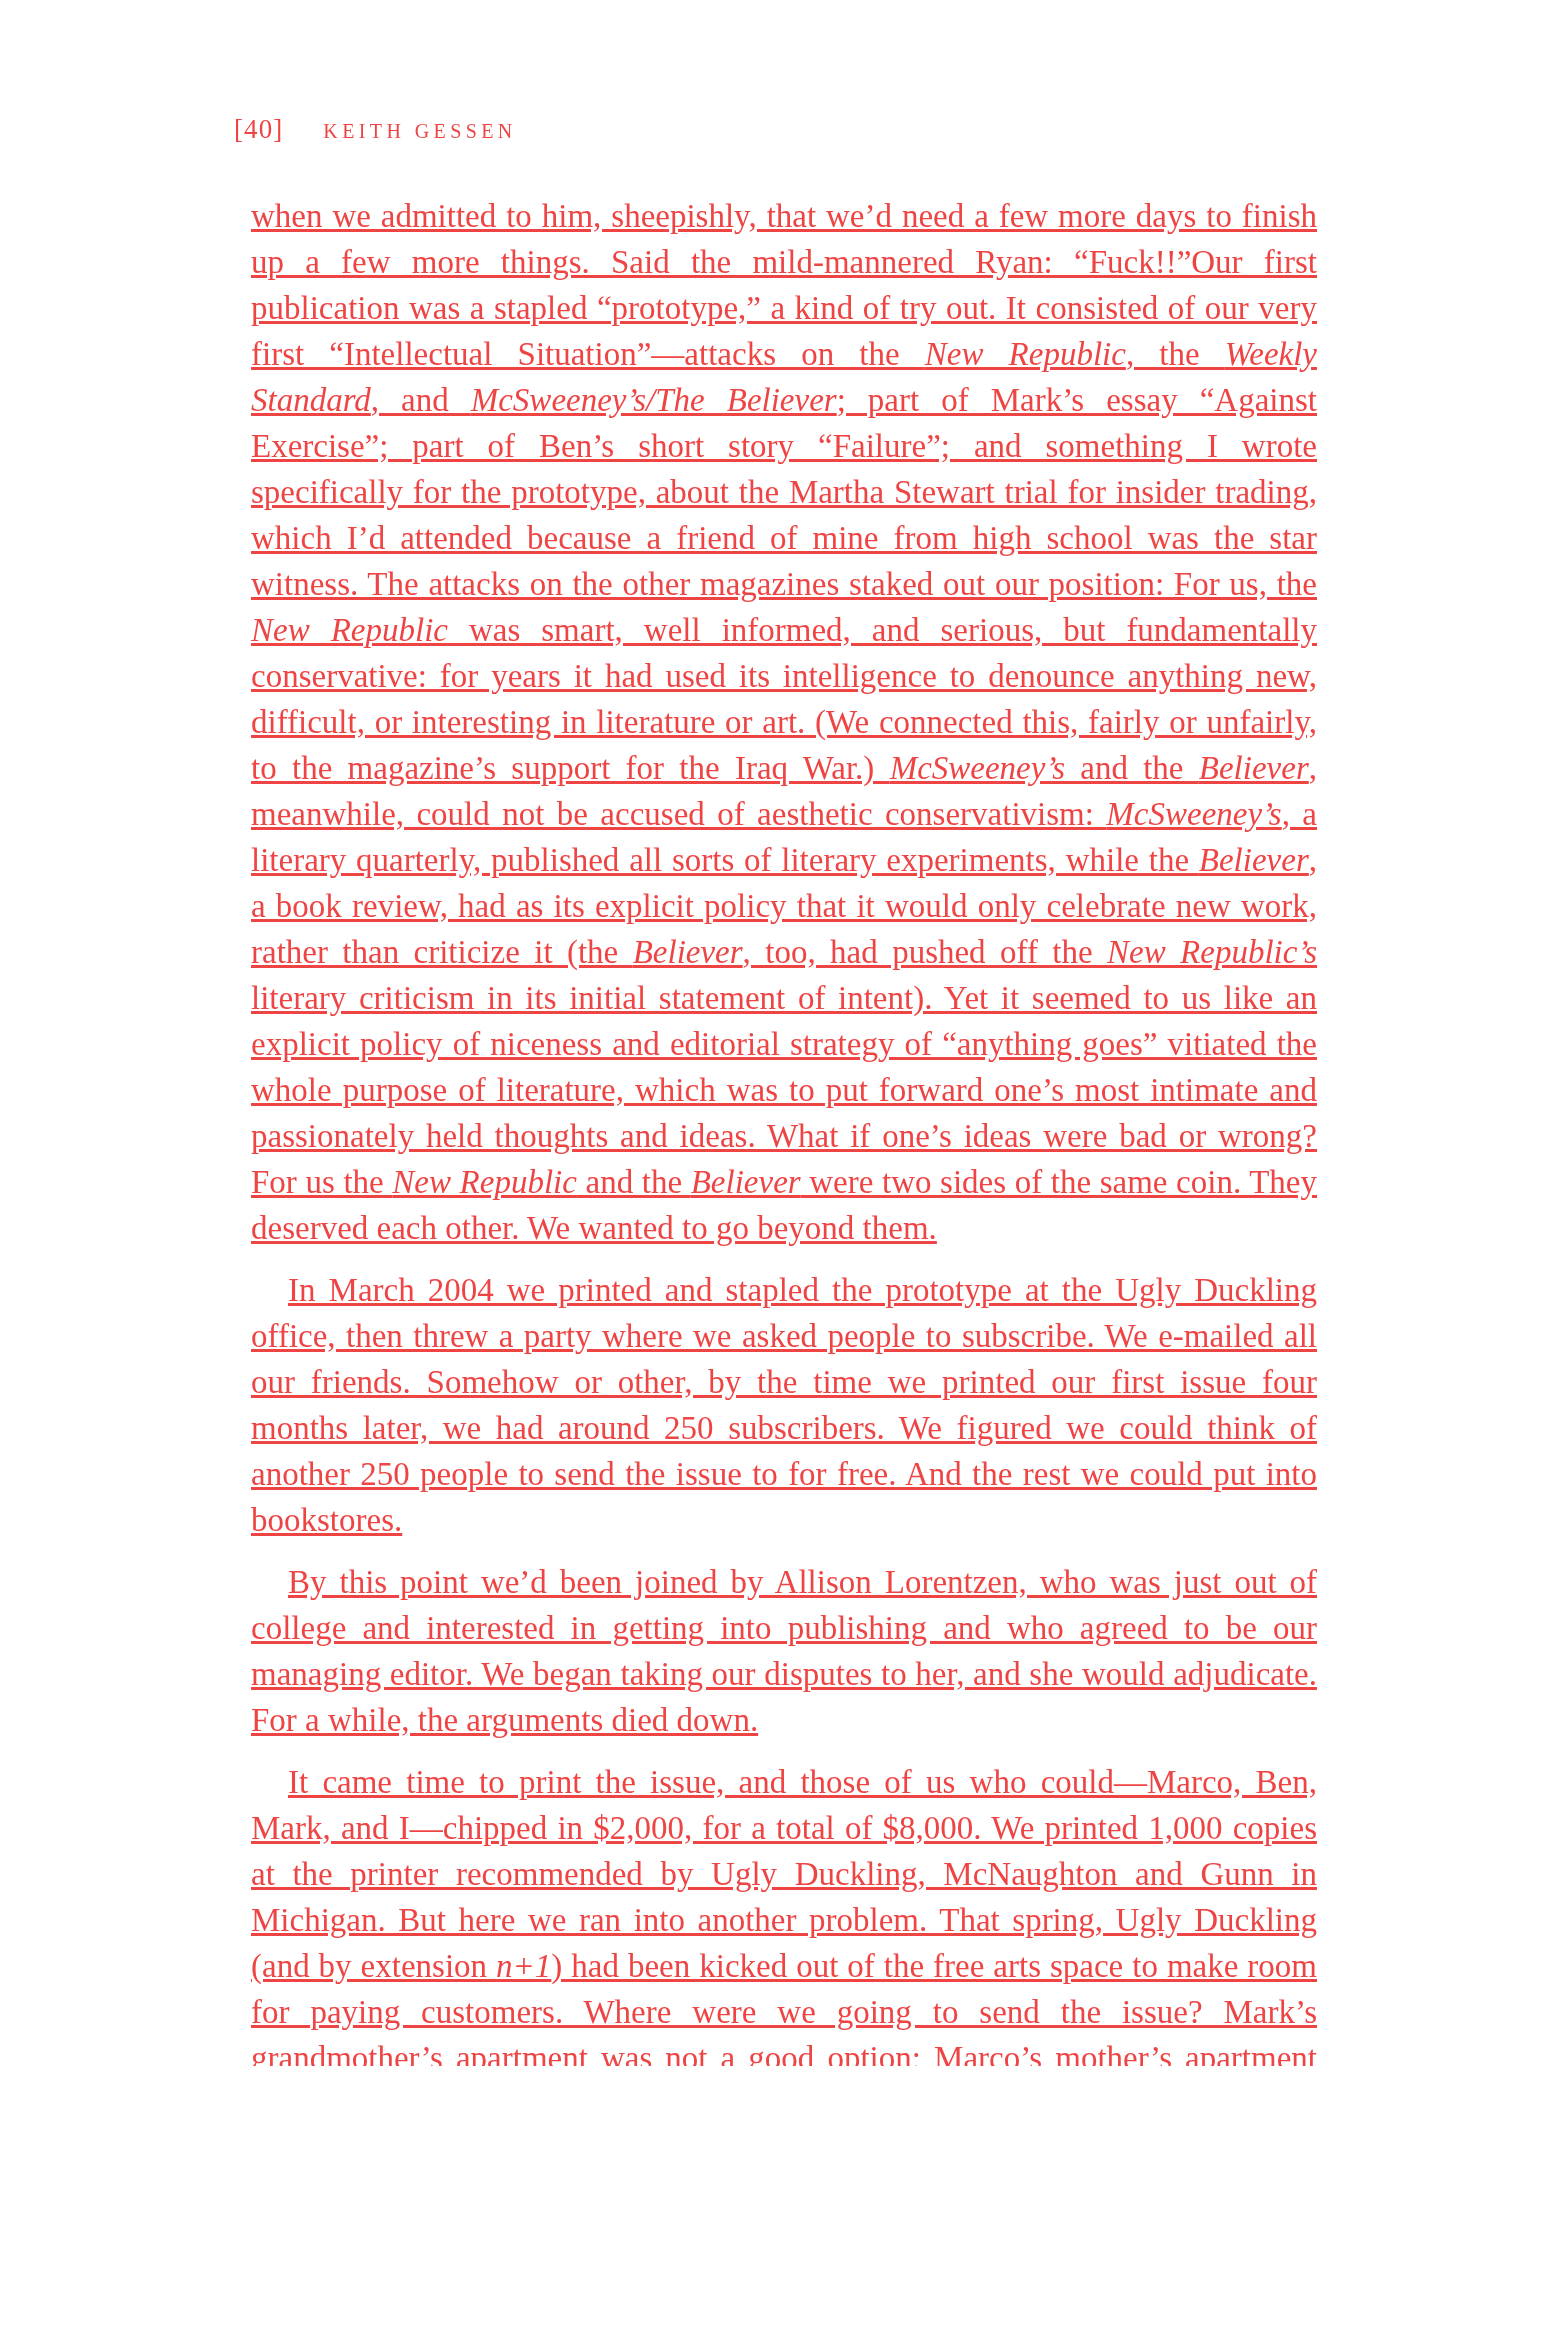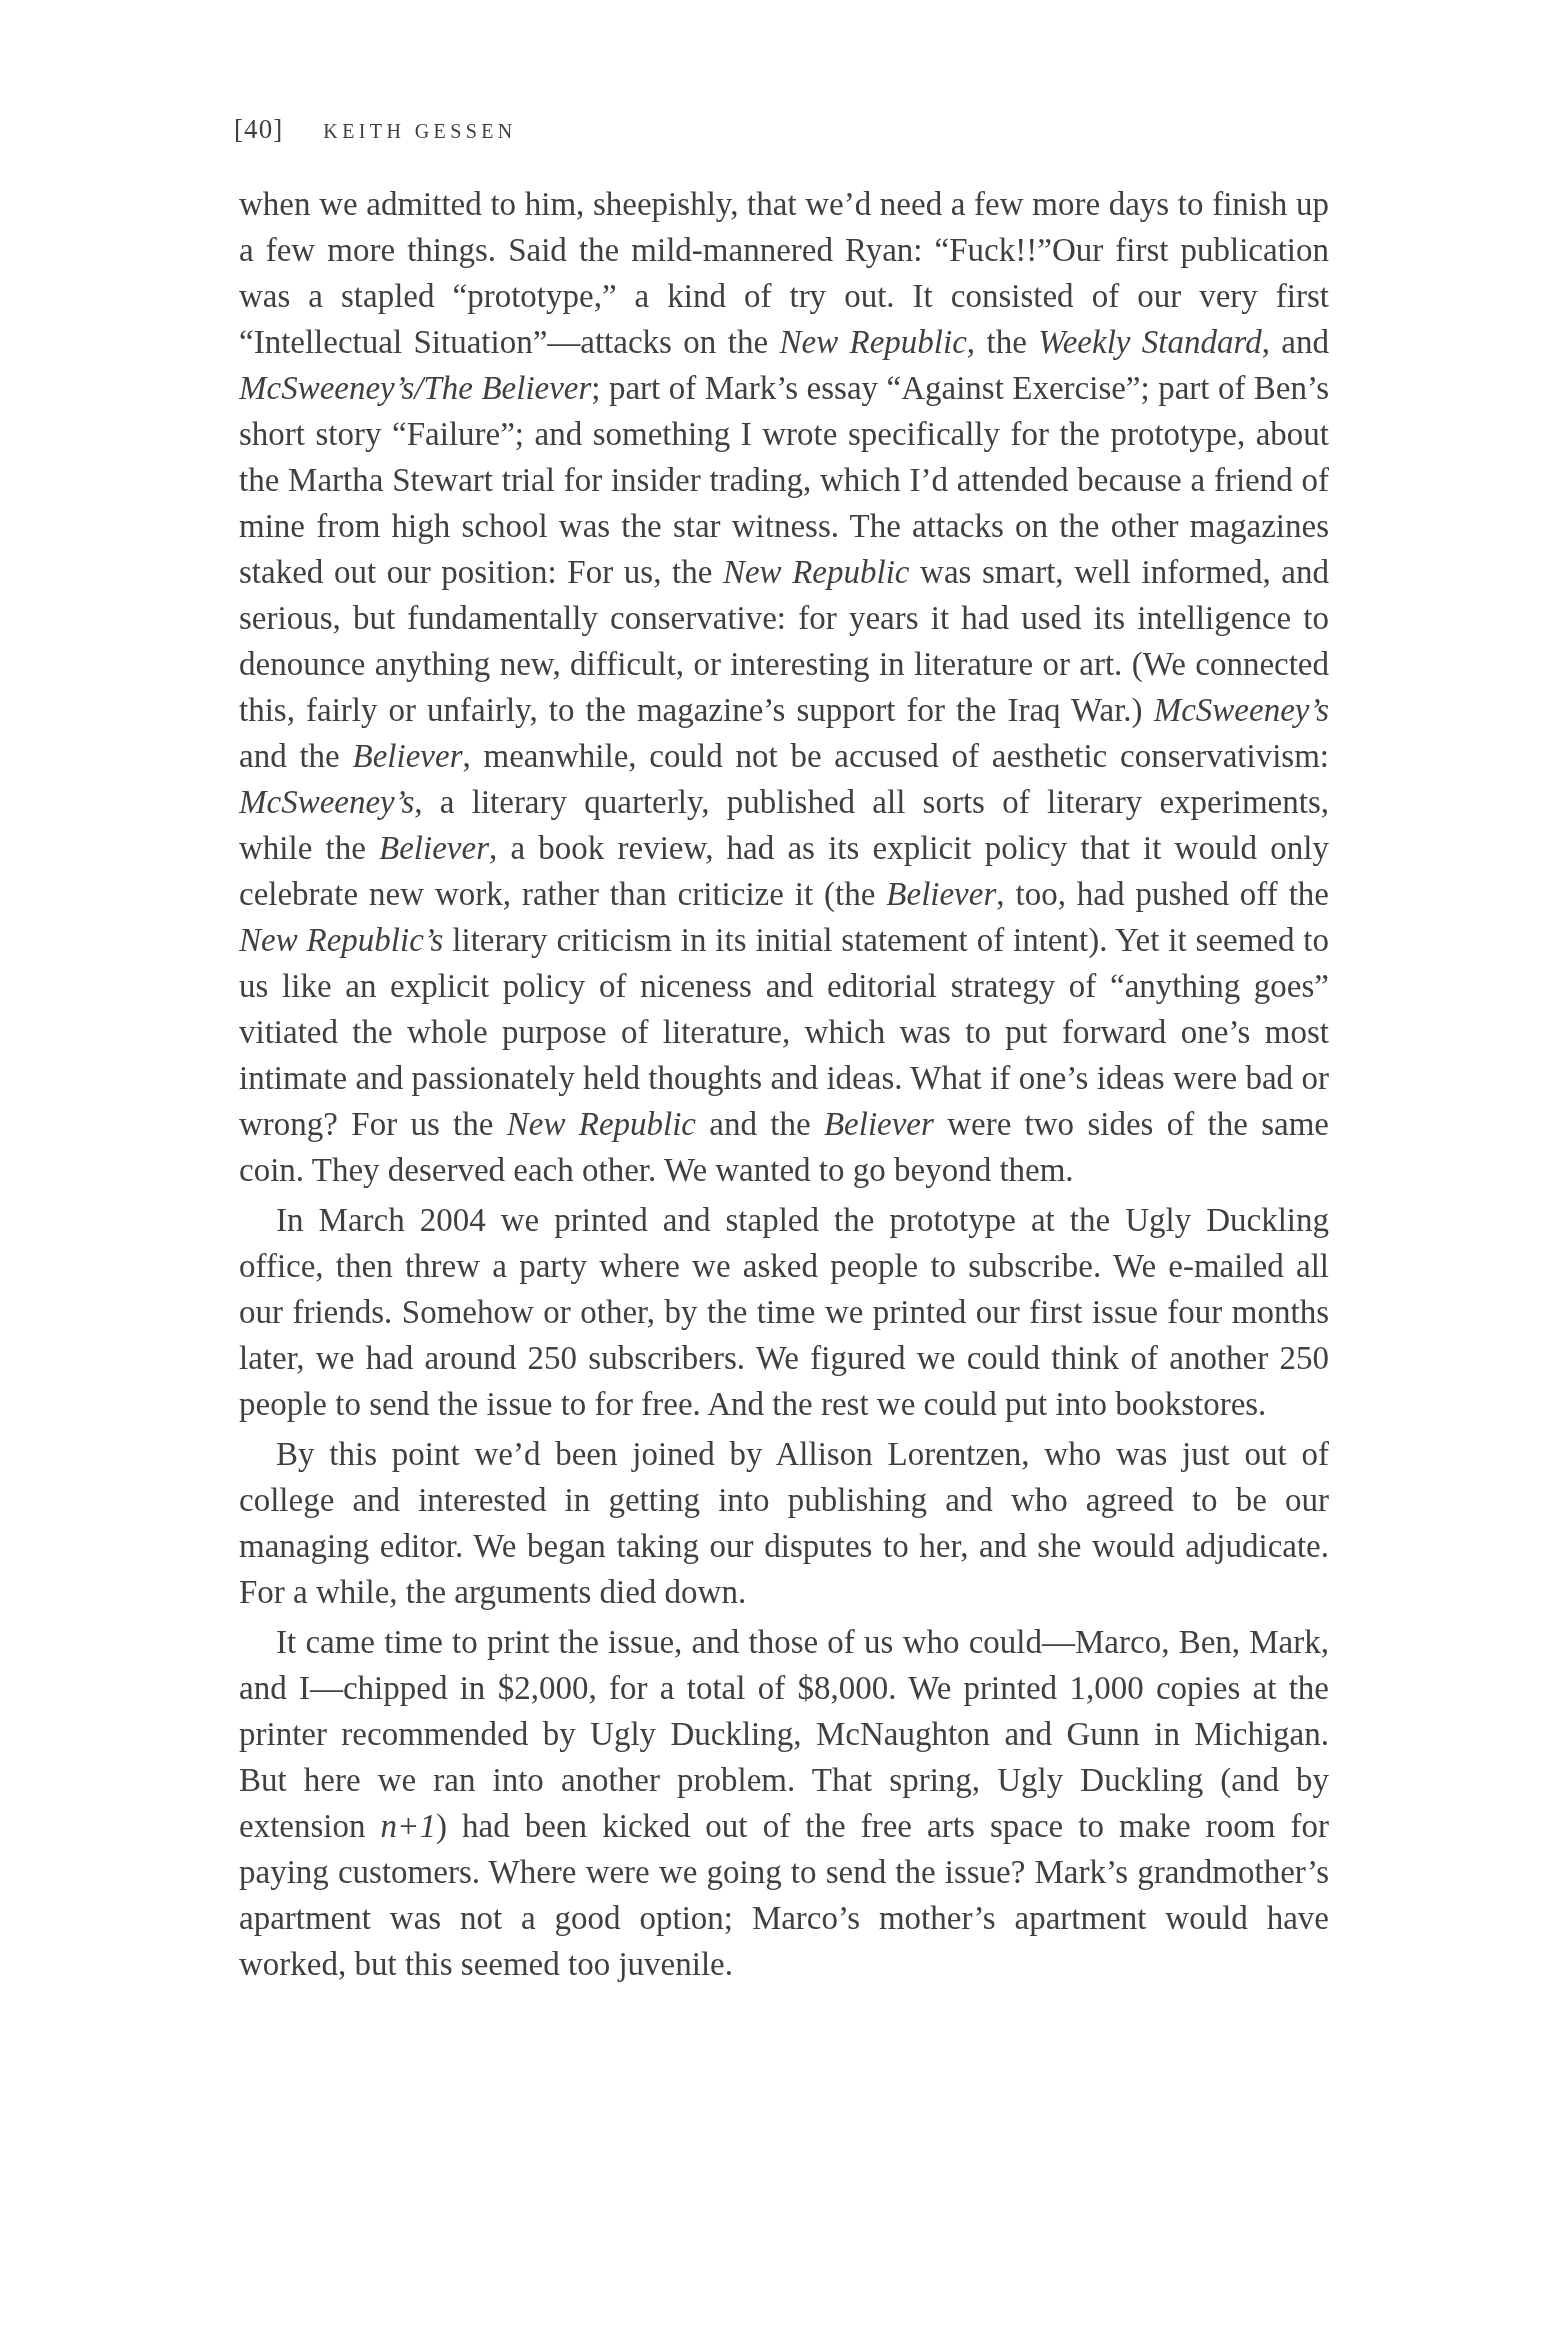--- a/index.html
+++ b/index.html
@@ -1,21 +1,21 @@
 <!DOCTYPE html>
 <html lang="en" style="font-size:14px"><head>
 <meta charset="utf-8">
 <style>
   html, body { margin: 0; padding: 0; background: #ffffff; }
   .page {
     position: relative;
     width: 1561px;
     height: 2066px;
     background: #ffffff;
-    color: #404040;
+    color: #ef4444;
     font-family: "Liberation Serif", serif;
     overflow: hidden;
   }
   .running-head {
     position: absolute;
     left: 234px;
     top: 114px;
     display: flex;
     align-items: baseline;
     white-space: nowrap;
@@ -33,21 +33,21 @@
   .body-text {
     position: absolute;
     left: 235px;
     top: 177px;
     width: 1098px;
     font-size: 33px;
     line-height: 46px;
     text-align: justify;
     text-justify: inter-word;
   }
-  .body-text p { margin: 4px; padding: 0; }
+  .body-text p { margin: 16px; padding: 0; text-decoration: underline; }
   .body-text p.indent { text-indent: 37px; }
   .body-text em { font-style: italic; }
 </style>
 </head>
 <body>
 
 <div class="page">
   <div class="running-head">
     <span class="page-number">[40]</span>
     <span class="author">KEITH GESSEN</span>

